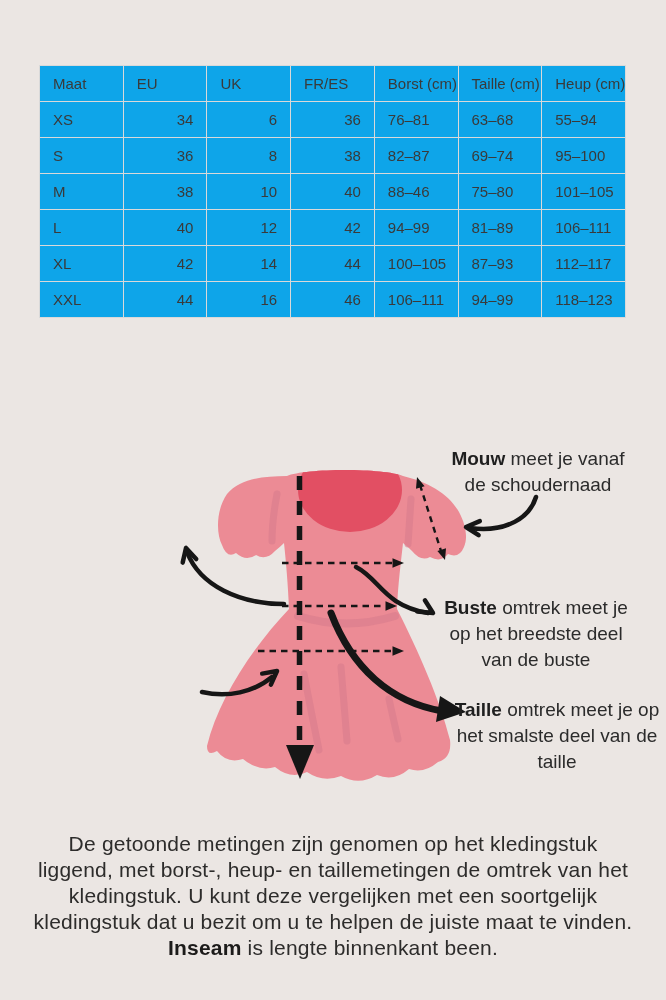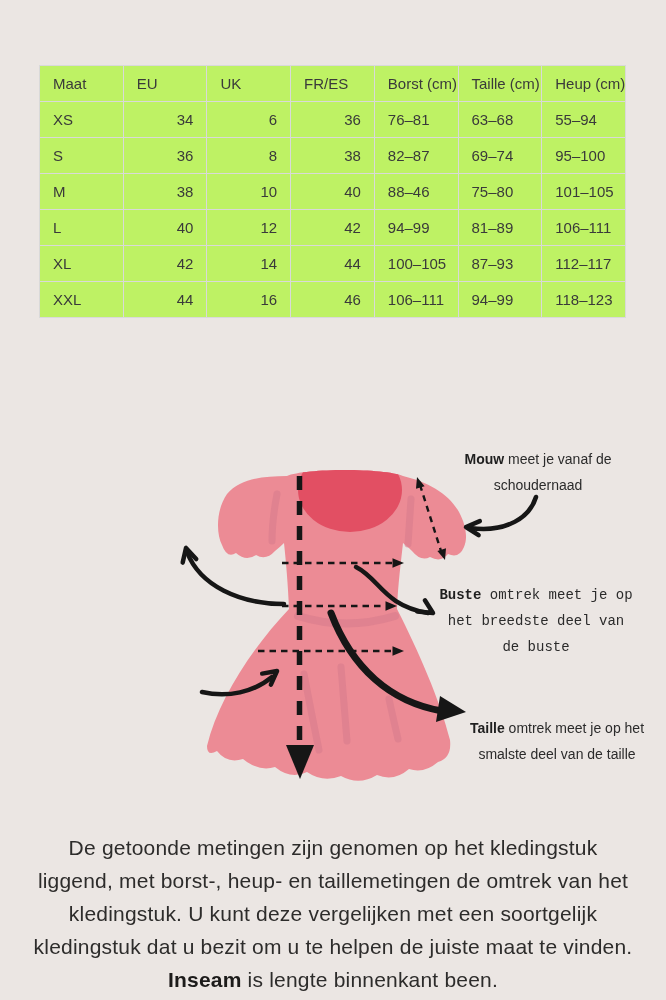--- a/index.html
+++ b/index.html
@@ -12,52 +12,52 @@
   }
   
   .size-table{
     position:absolute;left:39px;top:65px;width:587px;
     border-collapse:collapse;table-layout:fixed;
     font-size:15px;color:var(--text,#3a3a3a);
   }
   .size-table th,.size-table td{
     height:36px;box-sizing:border-box;
     border:1px solid var(--table-border,#d9d9d9);
-    background:#bef264;
+    background:#0ea5e9;
     padding:0 13px;
     font-weight:400;text-align:left;
     white-space:nowrap;overflow:hidden;
   }
   .size-table td.num{text-align:right;}
   
   .diagram{position:absolute;left:0;top:430px;width:666px;height:385px;}
   .diagram svg{position:absolute;left:0;top:0;}
   .ann{
     position:absolute;
-    font-size:14px;line-height:26px;text-align:center;
+    font-size:19px;line-height:26px;text-align:center;
     color:var(--ann-text,#2b2b2b);
   }
   .ann b{font-weight:700;color:#1f1f1f;}
   .ann-lengte{left:0;top:54px;width:238px;}
   .ann-mouw{left:443px;top:16px;width:190px;}
-  .ann-buste{left:436px;top:152px;width:200px;font-family:Liberation Mono, monospace;}
-  .ann-taille{left:450px;top:267px;width:214px;margin-top:18px;}
+  .ann-buste{left:436px;top:165px;width:200px;}
+  .ann-taille{left:450px;top:267px;width:214px;}
   .ann-heup{left:8px;top:202px;width:200px;}
   
   .dress-body{fill:var(--dress-body,#ec8b95);}
   .dress-neck{fill:var(--dress-neck,#e24f63);}
   .fold{stroke:var(--dress-fold,#d97c8c);fill:none;stroke-linecap:round;opacity:.62;}
   .meas{stroke:var(--line-black,#161616);fill:none;}
   .head{fill:var(--line-black,#161616);stroke:none;}
   .vhead{stroke:var(--line-black,#161616);fill:none;stroke-width:4.5;stroke-linecap:round;stroke-linejoin:round;}
   .curve{stroke:var(--line-black,#161616);fill:none;stroke-width:4.5;stroke-linecap:round;}
   
   .footer-note{
     position:absolute;left:33px;top:831px;width:600px;
-    font-size:21px;line-height:33px;letter-spacing:.2px;
+    font-size:21px;line-height:26px;letter-spacing:.2px;
     text-align:center;color:var(--footer-text,#2d2c2b);
     margin:0;
   }
   .footer-note b{font-weight:700;color:#1c1b1a;}
 </style>
 </head>
 <body>
 
 <div class="page">
 

